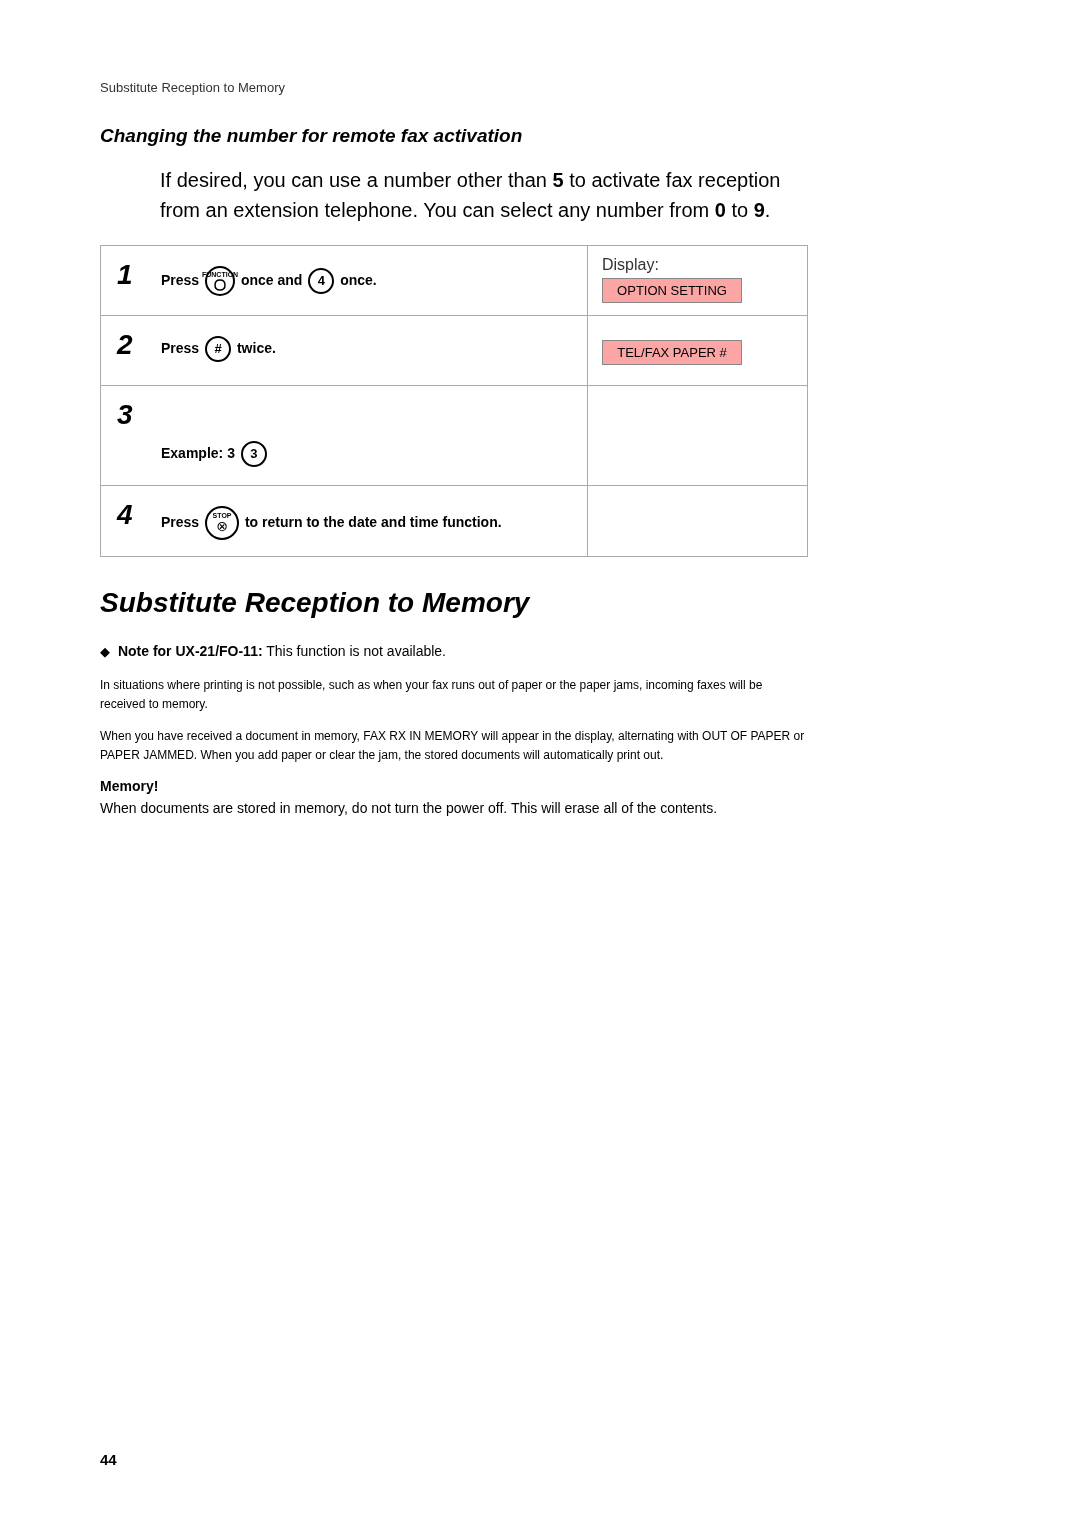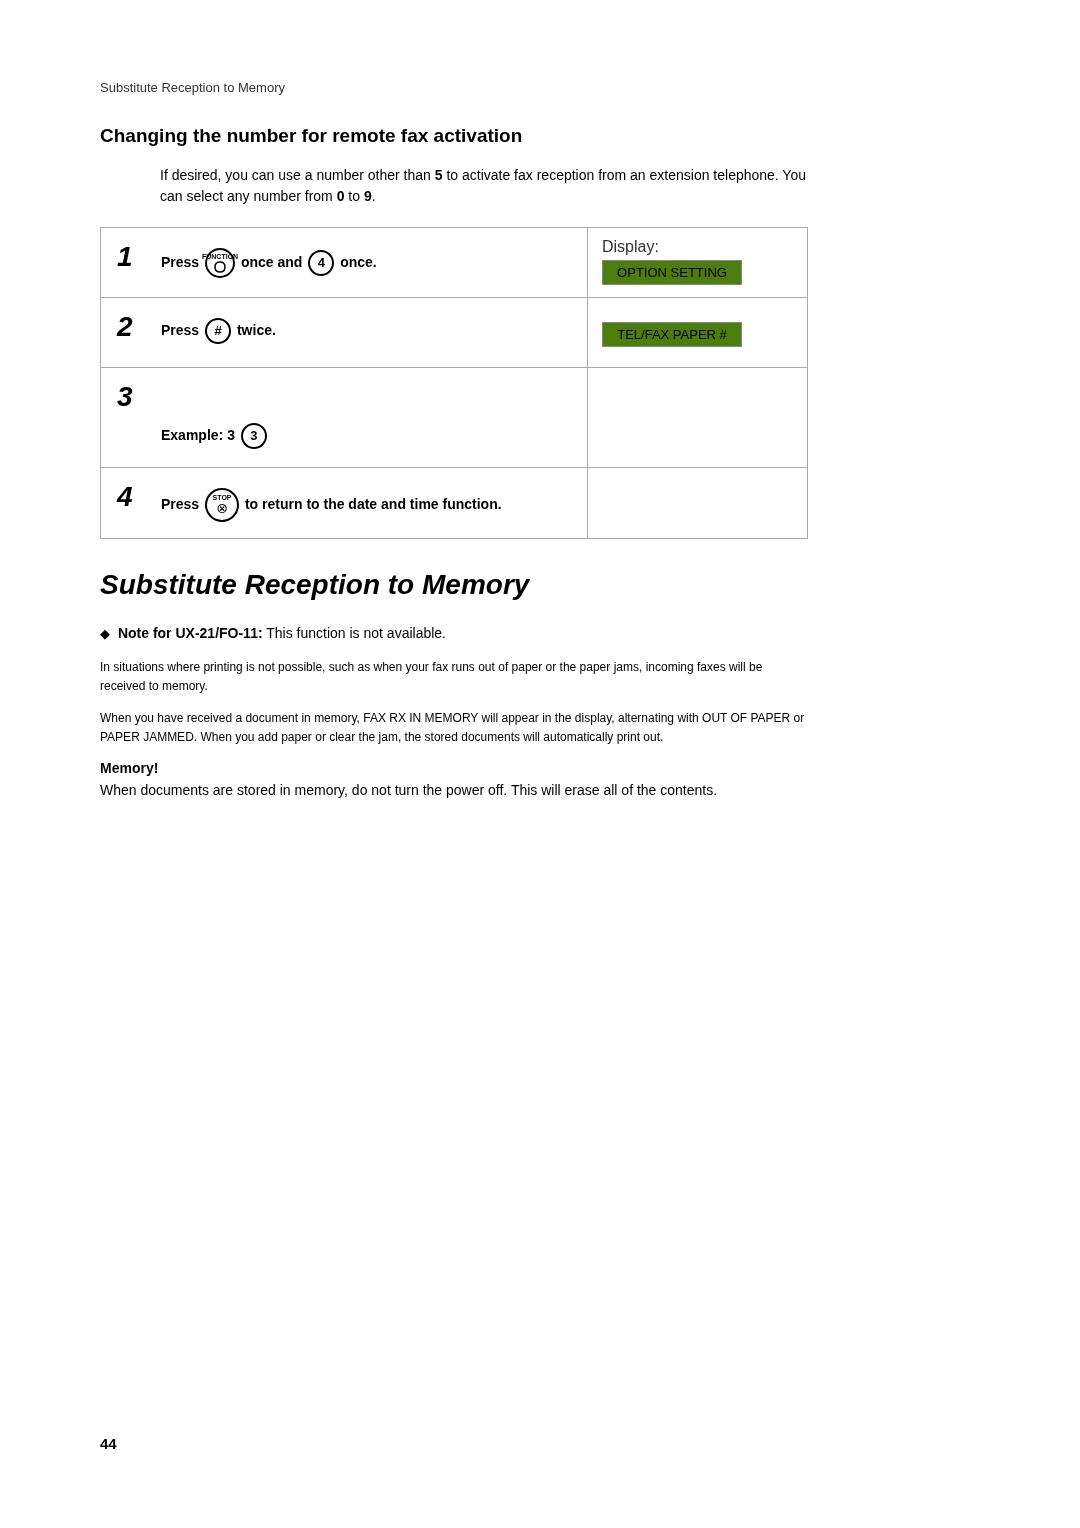--- a/index.html
+++ b/index.html
@@ -23,25 +23,26 @@
 
     .breadcrumb {
       font-size: 13px;
       color: #333;
       margin-bottom: 30px;
     }
 
     .section-title {
       font-size: 19px;
       font-weight: bold;
+      font-style: italic;
       margin-bottom: 18px;
     }
 
     .intro-text {
-      font-size: 14px;
+      font-size: 20px;
       margin-left: 60px;
       margin-bottom: 20px;
       line-height: 1.5;
     }
 
     .steps-table {
       border: 1px solid #aaa;
       width: 100%;
       margin-bottom: 30px;
     }
@@ -94,21 +95,21 @@
     .display-label {
       font-size: 16px;
       color: #333;
       margin-bottom: 4px;
     }
 
     .display-box {
       border: 1px solid #888;
       padding: 4px 10px;
       font-size: 13px;
-      background: #4d7c0f;
+      background: #fca5a5;
       min-width: 140px;
       text-align: center;
     }
 
     
     .key-circle {
       display: inline-flex;
       align-items: center;
       justify-content: center;
       border: 2px solid #000;
@@ -204,21 +205,21 @@
       margin-bottom: 4px;
     }
 
     .caution-text {
       font-size: 14px;
       line-height: 1.55;
     }
 
     .page-number {
       position: absolute;
-      bottom: 76px;
+      bottom: 60px;
       left: 100px;
       font-size: 15px;
       font-weight: bold;
     }
 
   </style>
 </head>
 <body>
 
 <div class="page">

